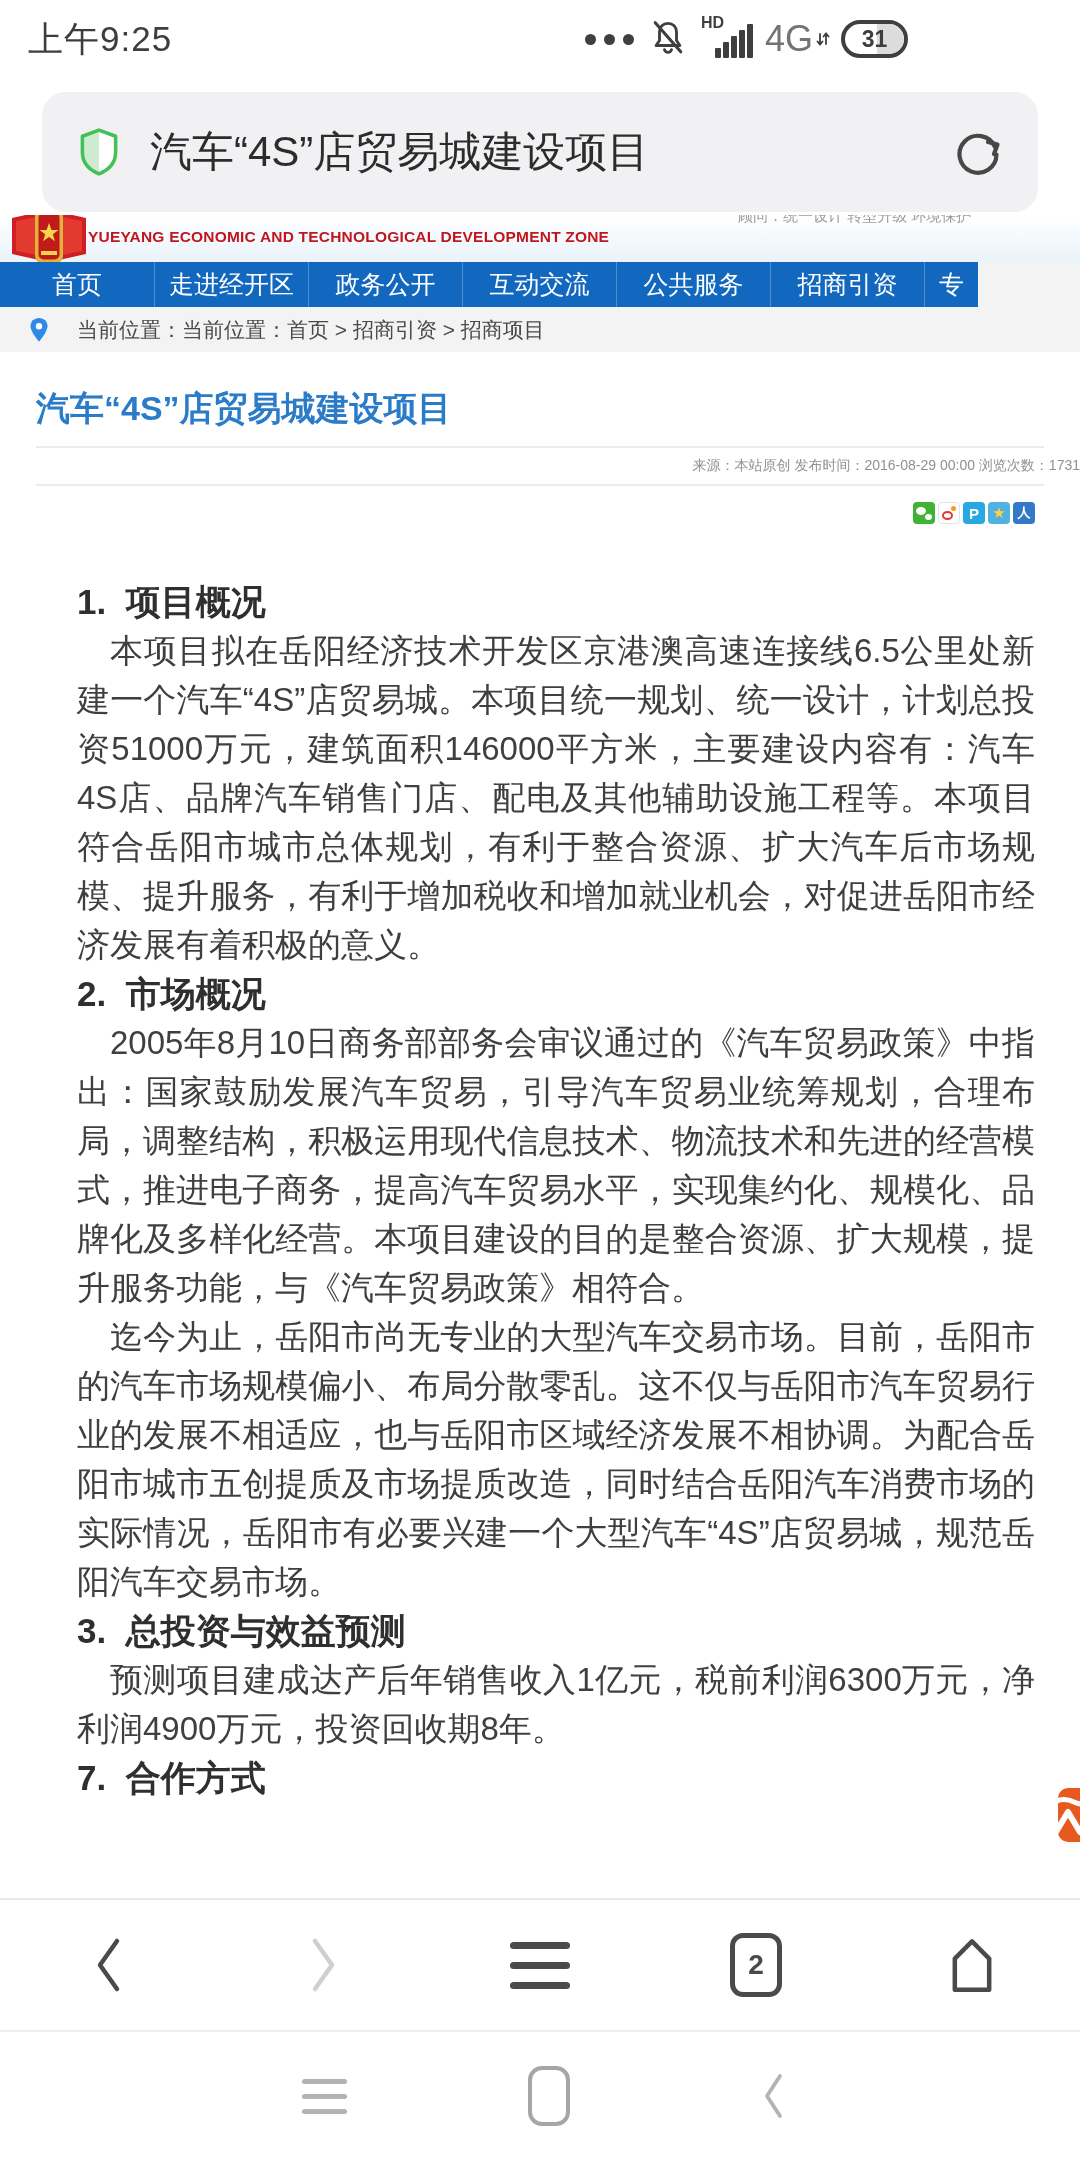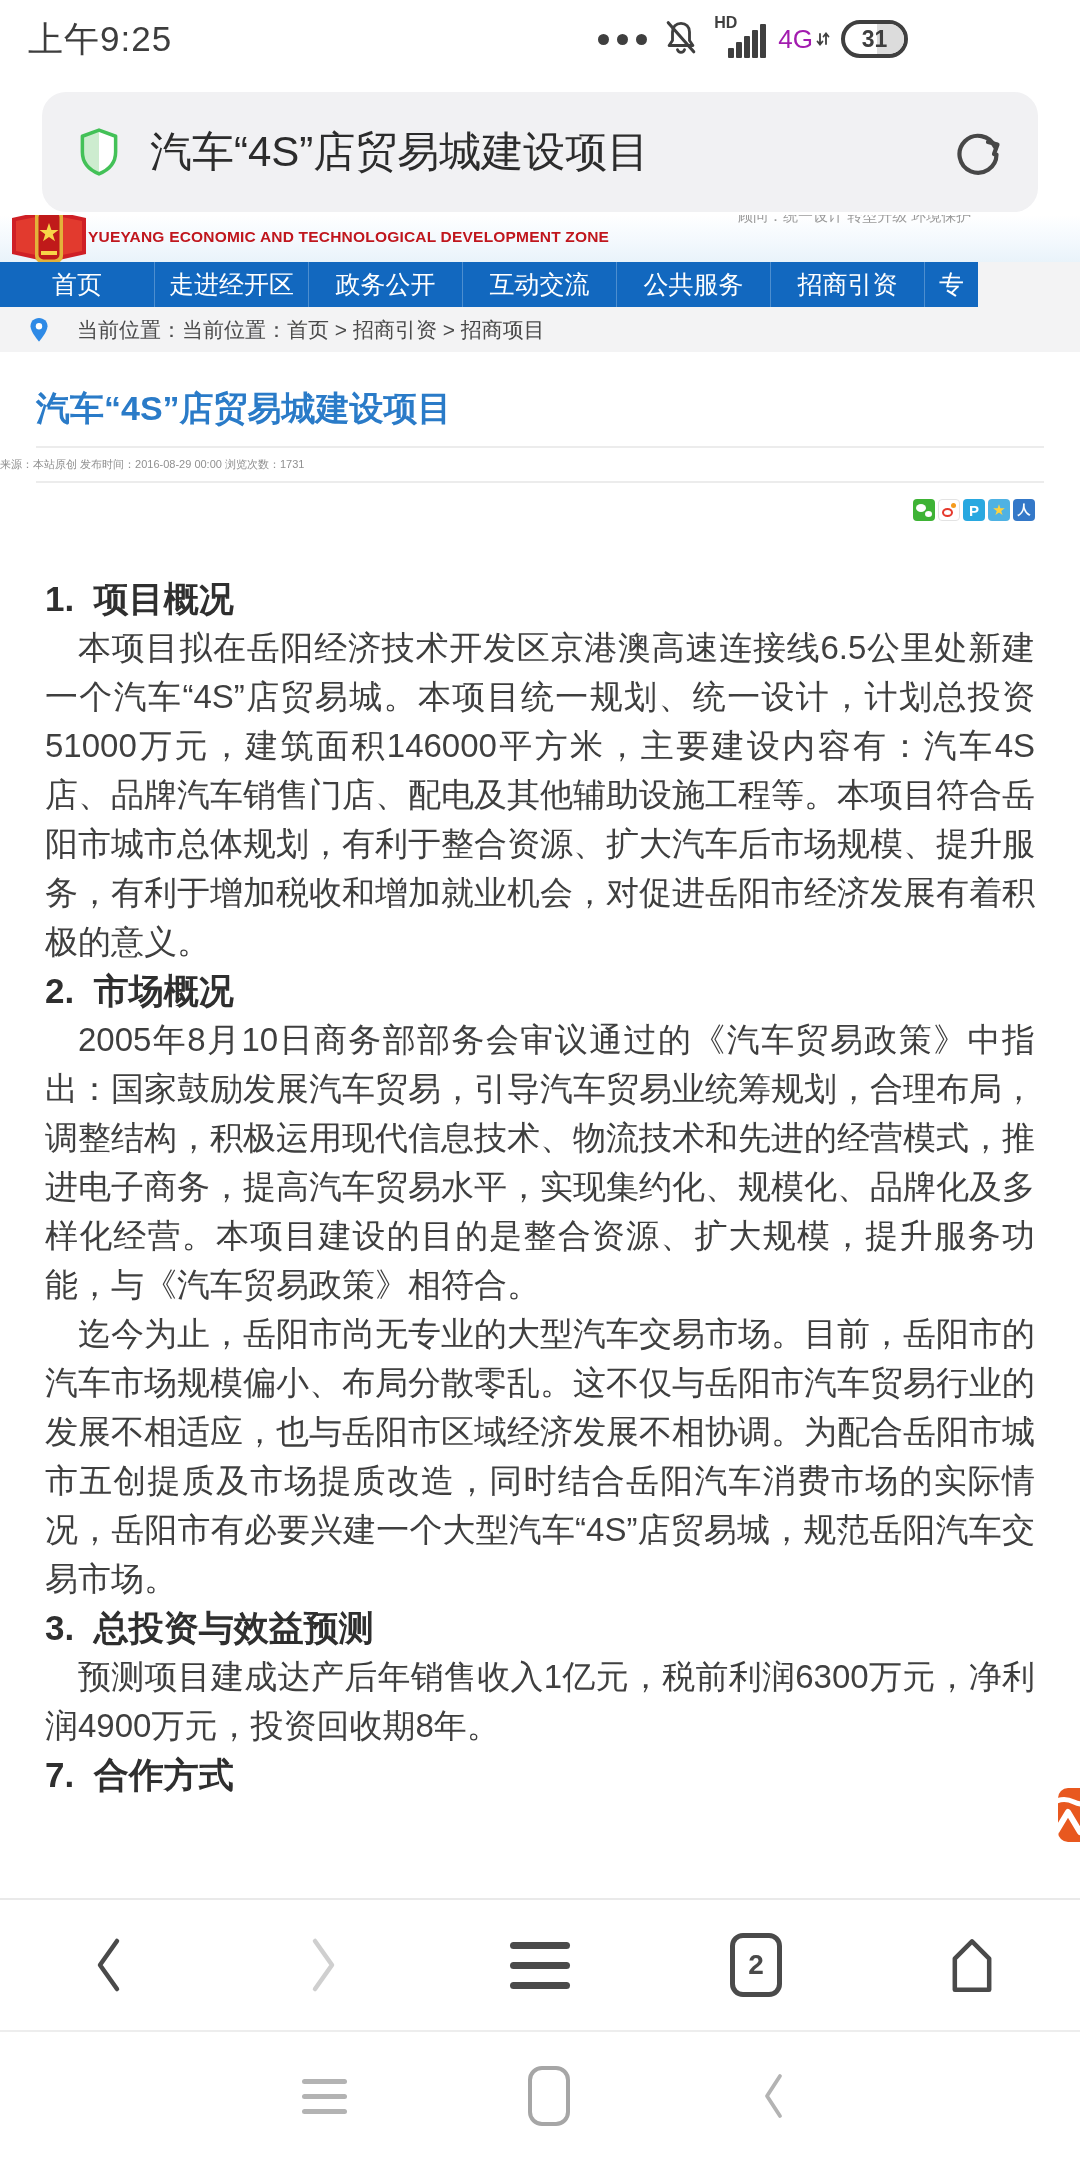--- a/index.html
+++ b/index.html
@@ -12,21 +12,21 @@
     display:flex; align-items:center; background:#fff; }
   .sb-time { position:absolute; left:28px; top:16px; font-size:35px; color:#3d3d3d; letter-spacing:1px; }
   .sb-right { position:absolute; right:40px; top:0; height:78px; display:flex; align-items:center; }
   .sb-dots { display:flex; gap:8px; margin-right:17px; }
   .sb-dots i { width:11px; height:11px; border-radius:50%; background:#3f3f3f; }
   .sb-bell { margin-right:16px; display:flex; }
   .sb-sig { position:relative; width:52px; height:46px; margin-right:12px; }
   .sb-hd { position:absolute; top:-2px; left:0; font-size:16px; font-weight:bold; color:#3f3f3f; }
   .sb-bars { position:absolute; bottom:4px; right:0; display:flex; align-items:flex-end; gap:2px; }
   .sb-bars i { width:6px; background:#3f3f3f; border-radius:1px; }
-  .sb-4g { font-size:26px; color:#a21caf; margin-right:2px; }
+  .sb-4g { font-size:36px; color:#737373; margin-right:2px; }
   .sb-updown { margin-right:10px; display:flex; }
   .sb-batt { position:relative; width:67px; height:38px; border:4px solid #3f3f3f; border-radius:19px;
     overflow:hidden; background:#fff; }
   .sb-batt-fill { position:absolute; right:0; top:0; height:100%; width:45%; background:#dcdcdc; }
   .sb-batt-num { position:absolute; left:0; top:0; width:100%; height:100%; display:flex;
     align-items:center; justify-content:center; font-size:23px; font-weight:bold; color:#3f3f3f; }
 
   
   .url-card { position:absolute; top:92px; left:42px; width:996px; height:120px;
     background:#f1f1f3; border-radius:24px; display:flex; align-items:center; padding:0 36px; }
@@ -53,36 +53,36 @@
   .nav-item-cut { width:54px; overflow:hidden; }
 
   .breadcrumb { width:1080px; height:45px; display:flex; align-items:center; padding-left:30px;gap:16px; }
   .bc-pin { flex:none; margin-right:13px; display:flex; }
   .bc-text { font-size:21px; color:#4a4a4a; }
 
   .article { position:relative; width:1080px; height:1546px; background:#ffffff; padding-top:34px; overflow:hidden; }
   .art-title { margin:0 36px; font-size:34px; line-height:44px; font-weight:bold; color:#2a7bc8; }
   .hr { height:0; border-top:2px solid #ececec; margin:0 36px; }
   .hr1 { margin-top:16px; }
-  .art-meta { text-align:left; font-size:11px; color:#909090; padding:9px 0; }
+  .art-meta { text-align:right; font-size:14px; color:#909090; padding:9px 0; }
   .share-row { display:flex; justify-content:flex-end; gap:3px; padding-right:45px; margin-top:16px; }
   .share-ic { position:relative; width:22px; height:22px; border-radius:4px; overflow:hidden; cursor:pointer;
     display:flex; align-items:center; justify-content:center; }
   .ic-wechat { background:#3eb335; }
   .ic-wechat i { position:absolute; left:3px; top:5px; width:10px; height:8px; background:#fff; border-radius:50%; }
   .ic-wechat em { position:absolute; right:3px; bottom:4px; width:7px; height:6px; background:#fff; border-radius:50%; }
   .ic-weibo { background:#ffffff; border:1px solid #e3e3e3; }
   .ic-weibo i { position:absolute; left:3px; bottom:3px; width:11px; height:9px;
     border:2.5px solid #e6392d; border-radius:50%; }
   .ic-weibo em { position:absolute; right:3px; top:3px; width:5px; height:5px; background:#f59b1d; border-radius:50%; }
   .ic-pengyou { background:#28a8e0; color:#fff; font-size:15px; font-weight:bold; }
   .ic-qzone { background:#4fb2e3; color:#ffd23e; font-size:15px; }
   .ic-renren { background:#3478c8; color:#fff; font-size:13px; font-weight:bold; }
 
-  .sections { margin-top:53px; }
+  .sections { margin-top:53px;padding-left:32px; }
   .sec-heading { margin:0 45px; font-size:35px; font-weight:bold; line-height:49px;
     color:#2f2f2f; white-space:pre-wrap; }
   .body-p { margin:0 45px; font-size:33px; line-height:49px; color:#3f3f3f;
     text-align:justify; text-indent:33px; }
 
   .float-badge { position:absolute; right:0; top:1573px; width:22px; height:54px;
     background:#e8581f; border-radius:10px 0 0 10px; overflow:hidden; cursor:pointer; }
 
   
   .toolbar { position:absolute; top:1898px; left:0; width:1080px; height:132px; background:#fff;

